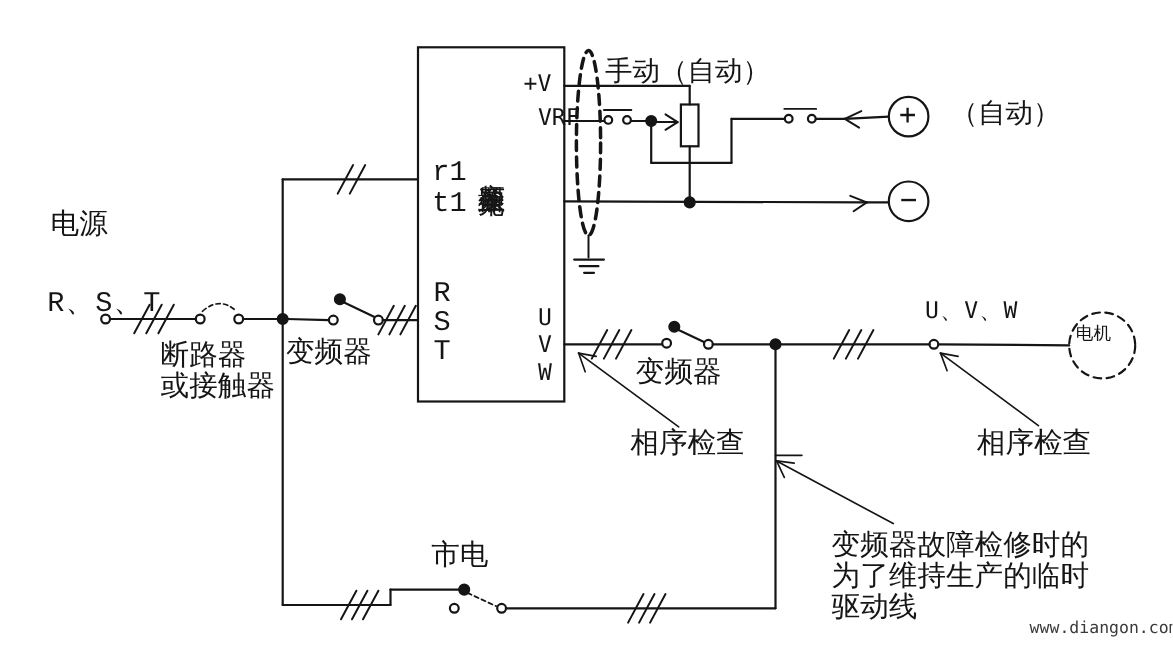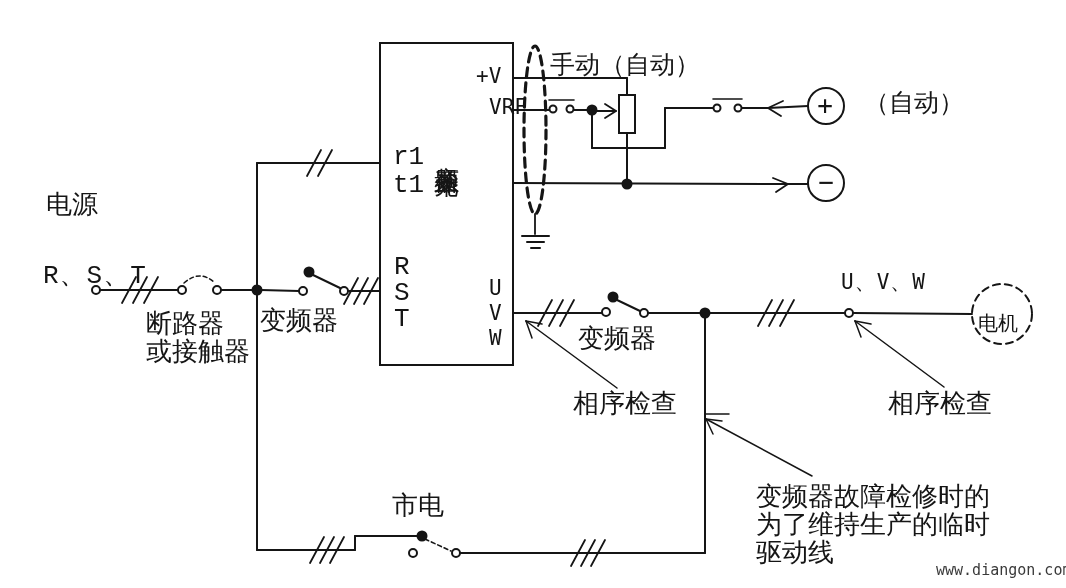--- a/index.html
+++ b/index.html
@@ -208,21 +208,21 @@
 <div class="lbl mono21" style="left:489px;top:277px;">U</div>
 <div class="lbl mono21" style="left:489px;top:302px;">V</div>
 <div class="lbl mono21" style="left:489px;top:327px;">W</div>
 
 <div class="lbl cn25" style="left:550px;top:36px;margin-top:16px;">手动（自动）</div>
 <div class="lbl cn25" style="left:864px;top:90px;">（自动）</div>
 <div class="lbl sym" style="left:807px;top:88px;">+</div>
 <div class="lbl sym" style="left:808px;top:165px;">−</div>
 
 <div class="lbl mono21" style="left:814px;top:271px;letter-spacing:1px;margin-left:27px;">U、V、W</div>
-<div class="lbl" style="left:978px;top:313px;font-size:20px;">电机</div>
+<div class="lbl" style="left:978px;top:295px;font-size:16px;">电机</div>
 <div class="lbl cn" style="left:578px;top:325px;">变频器</div>
 <div class="lbl cn" style="left:573px;top:390px;">相序检查</div>
 <div class="lbl cn" style="left:888px;top:390px;">相序检查</div>
 
 <div class="lbl cn" style="left:756px;top:511px;">为了维持生产的临时</div>
 <div class="lbl cn" style="left:756px;top:483px;">变频器故障检修时的</div>
 <div class="lbl cn" style="left:756px;top:539px;">驱动线</div>
 
 <div class="lbl wm" style="left:936px;top:563px;">www.diangon.com</div>
 

